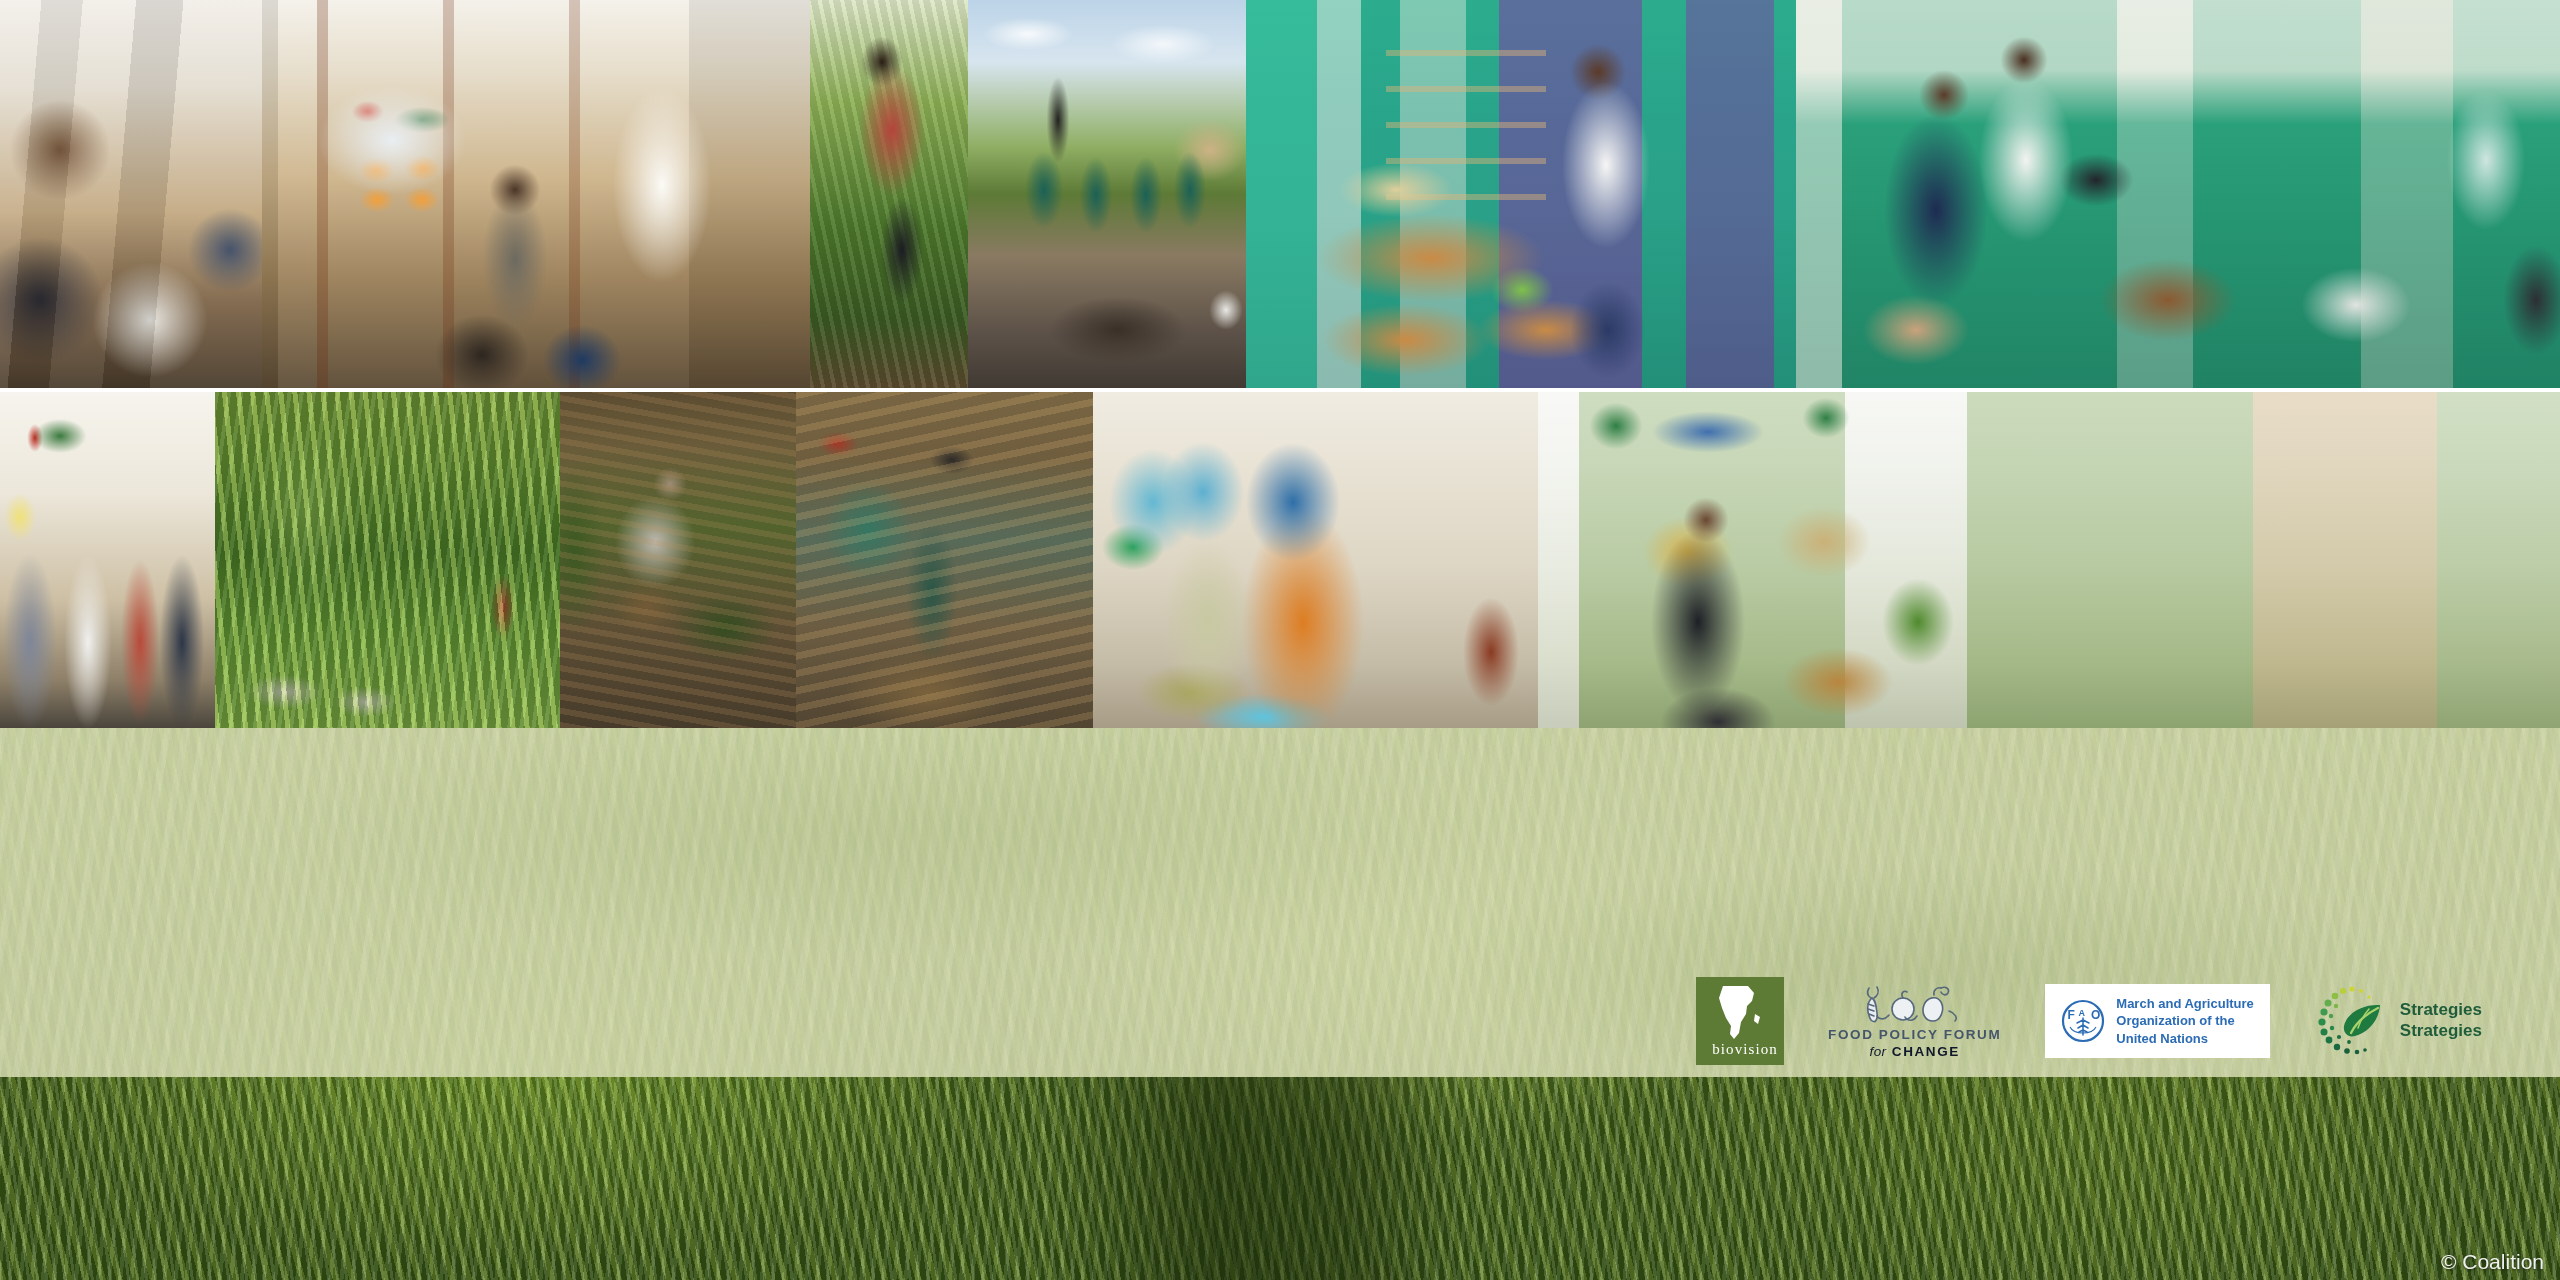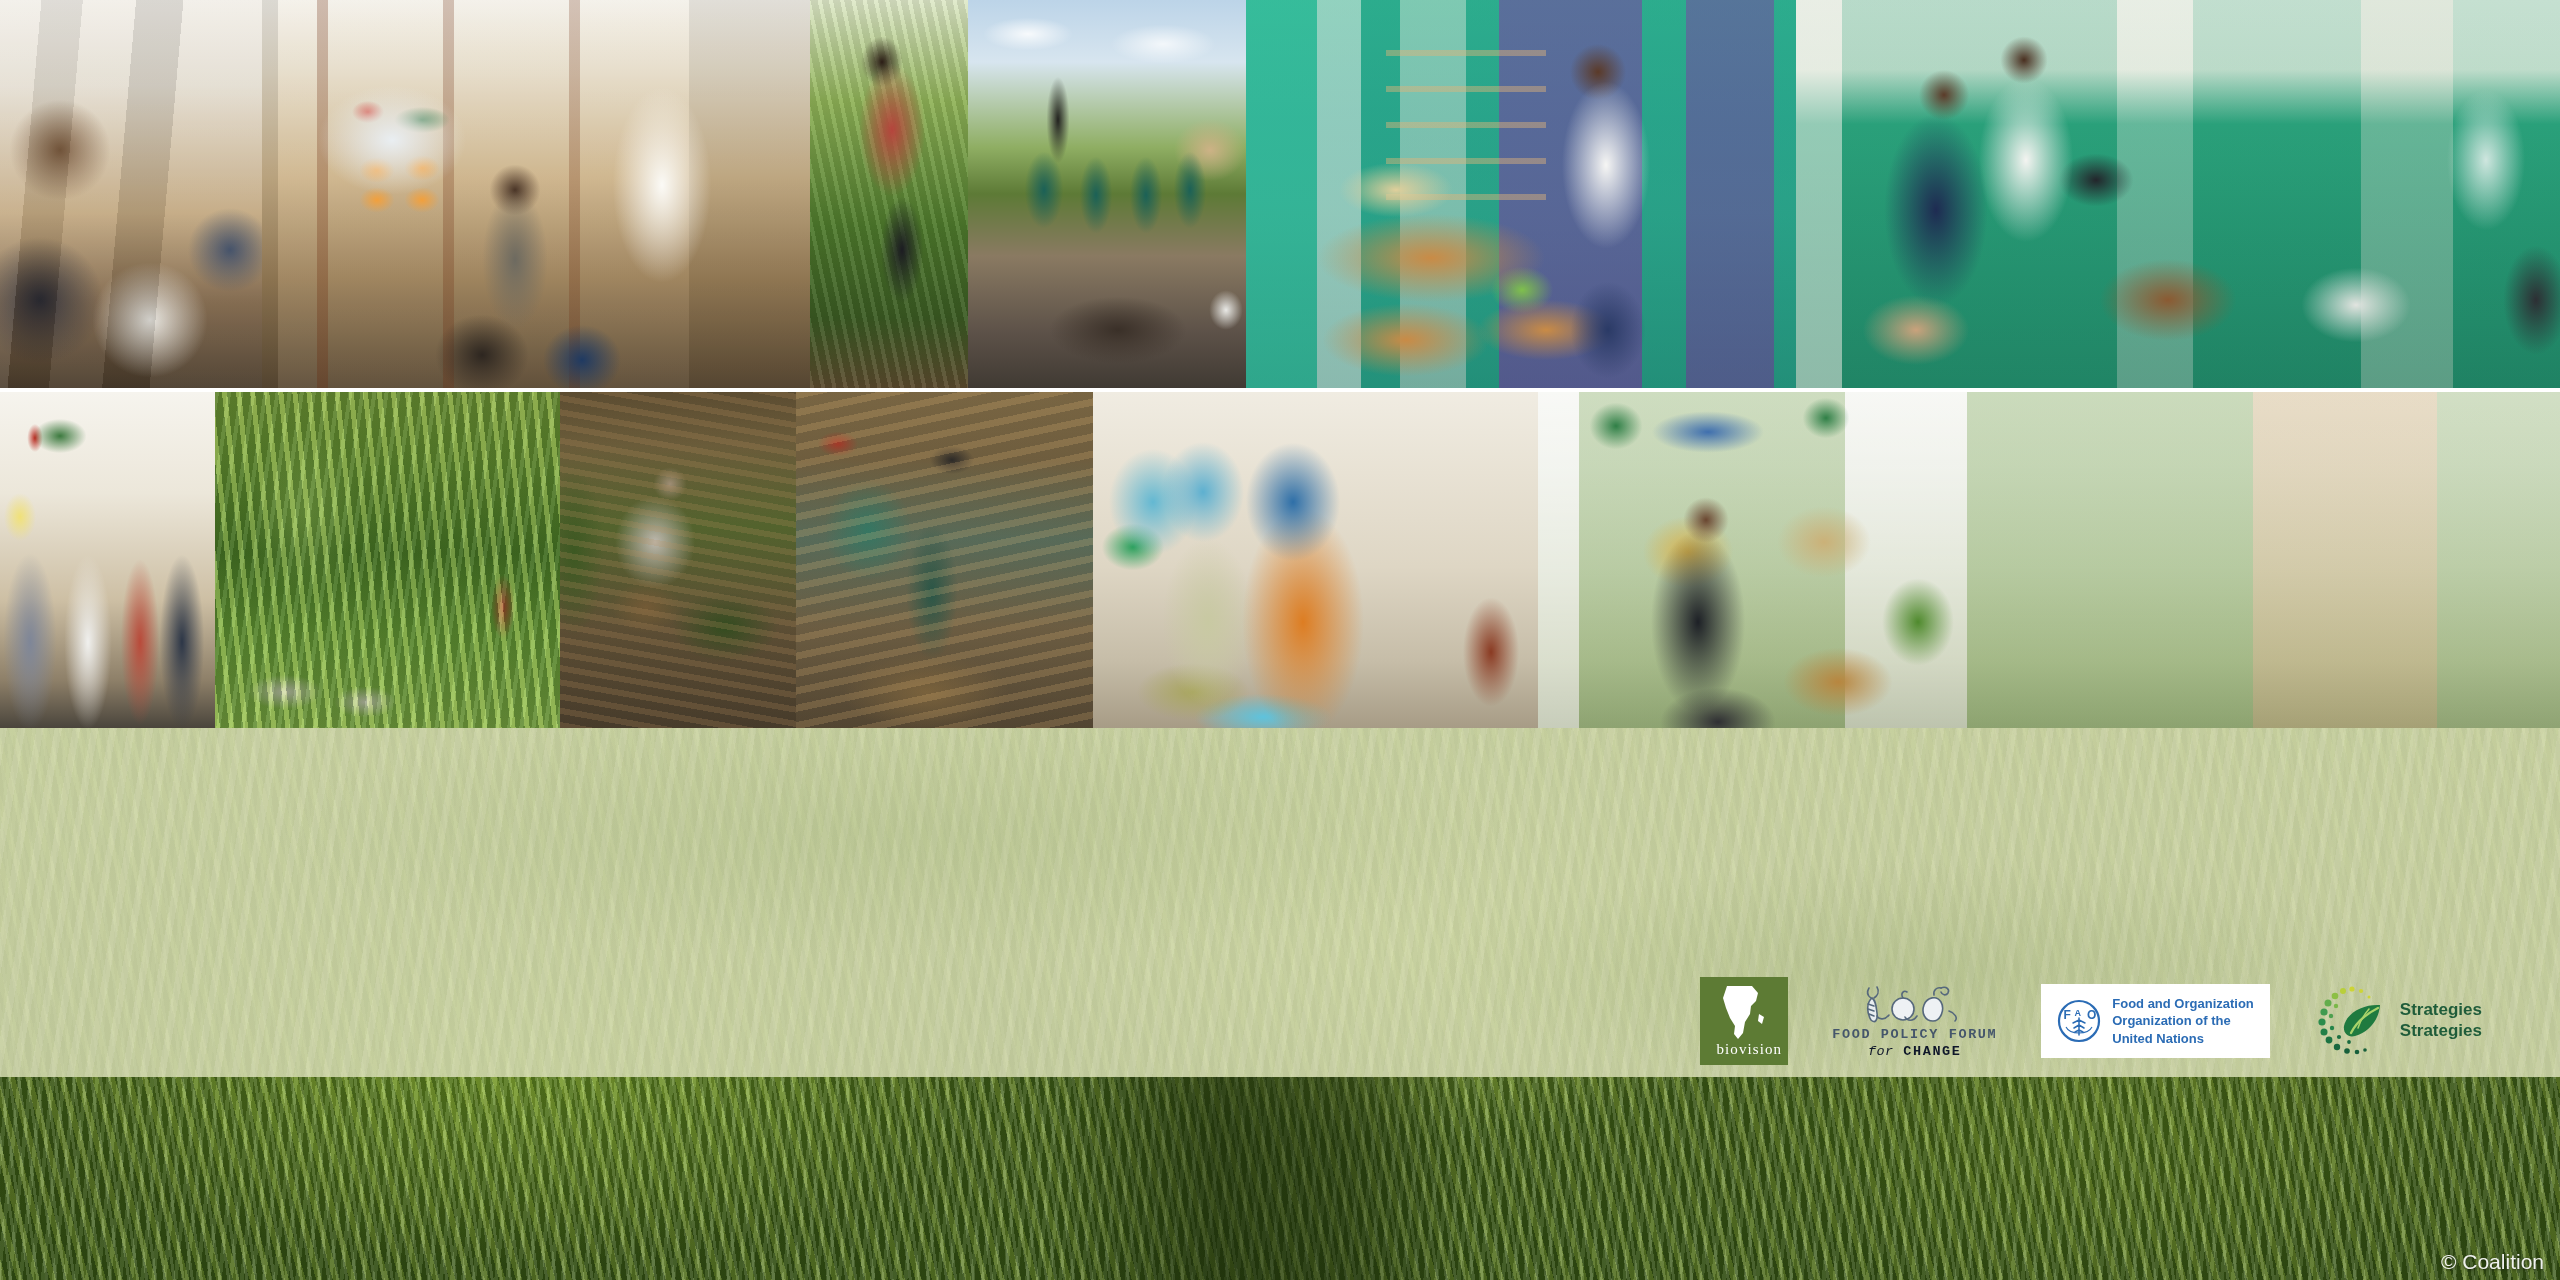--- a/index.html
+++ b/index.html
@@ -94,21 +94,21 @@
     width:52px; height:58px;
   }
   #bv-word {
     position:relative; z-index:2;
     font-family:"Liberation Serif", serif; font-size:15px; color:#fff;
     letter-spacing:1.1px;
     margin-left:10px;
   }
 
   
-  #logo-fpf { flex-direction:column; justify-content:center; gap:2px;font-family:Liberation Mono, monospace; }
+  #logo-fpf { flex-direction:column; justify-content:center; gap:2px; }
   #fpf-mark { width:120px; height:42px; }
   #fpf-l1 { font-size:13.5px; font-weight:700; letter-spacing:1.6px; color:#45566b; white-space:nowrap; }
   #fpf-l2 { font-size:13.5px; font-weight:700; letter-spacing:1.6px; color:#0f172a; white-space:nowrap; }
   #fpf-l2 .ital { font-style:italic; font-weight:400; letter-spacing:0.4px; }
 
   
   #logo-fao {
     background:#ffffff; padding:11px 16px; display:flex; align-items:center; gap:11px;
     height:74px;
   }
@@ -359,21 +359,21 @@
     <div class="logo" id="logo-fao">
       <svg id="fao-seal" viewBox="0 0 44 44">
         <circle cx="22" cy="22" r="20" fill="none" stroke="#2b6cb5" stroke-width="2.2"></circle>
         <text x="6.5" y="20" font-family="Liberation Sans, sans-serif" font-size="12" font-weight="700" fill="#2b6cb5">F</text>
         <text x="17.5" y="17" font-family="Liberation Sans, sans-serif" font-size="9" font-weight="700" fill="#2b6cb5">A</text>
         <text x="30" y="20" font-family="Liberation Sans, sans-serif" font-size="12" font-weight="700" fill="#2b6cb5">O</text>
         <path d="M22 19 L22 36 M22 21 L16 24 M22 21 L28 24 M22 26 L17 29 M22 26 L27 29 M22 31 L18 33 M22 31 L26 33" stroke="#2b6cb5" stroke-width="1.5" fill="none" stroke-linecap="round"></path>
         <path d="M9 28 C13 36, 31 36, 35 28" fill="none" stroke="#2b6cb5" stroke-width="1.1"></path>
       </svg>
       <div id="fao-text">
-        <div>Food and Organization</div>
+        <div>March and Agriculture</div>
         <div>Organization of the</div>
         <div>United Nations</div>
       </div>
     </div>
 
     <div class="logo" id="logo-aec">
       <svg id="aec-mark" viewBox="0 0 78 78">
         <g>
           <circle cx="47" cy="9" r="2.1" fill="#cdd436"></circle>
           <circle cx="38" cy="7" r="2.6" fill="#cdd436"></circle>

